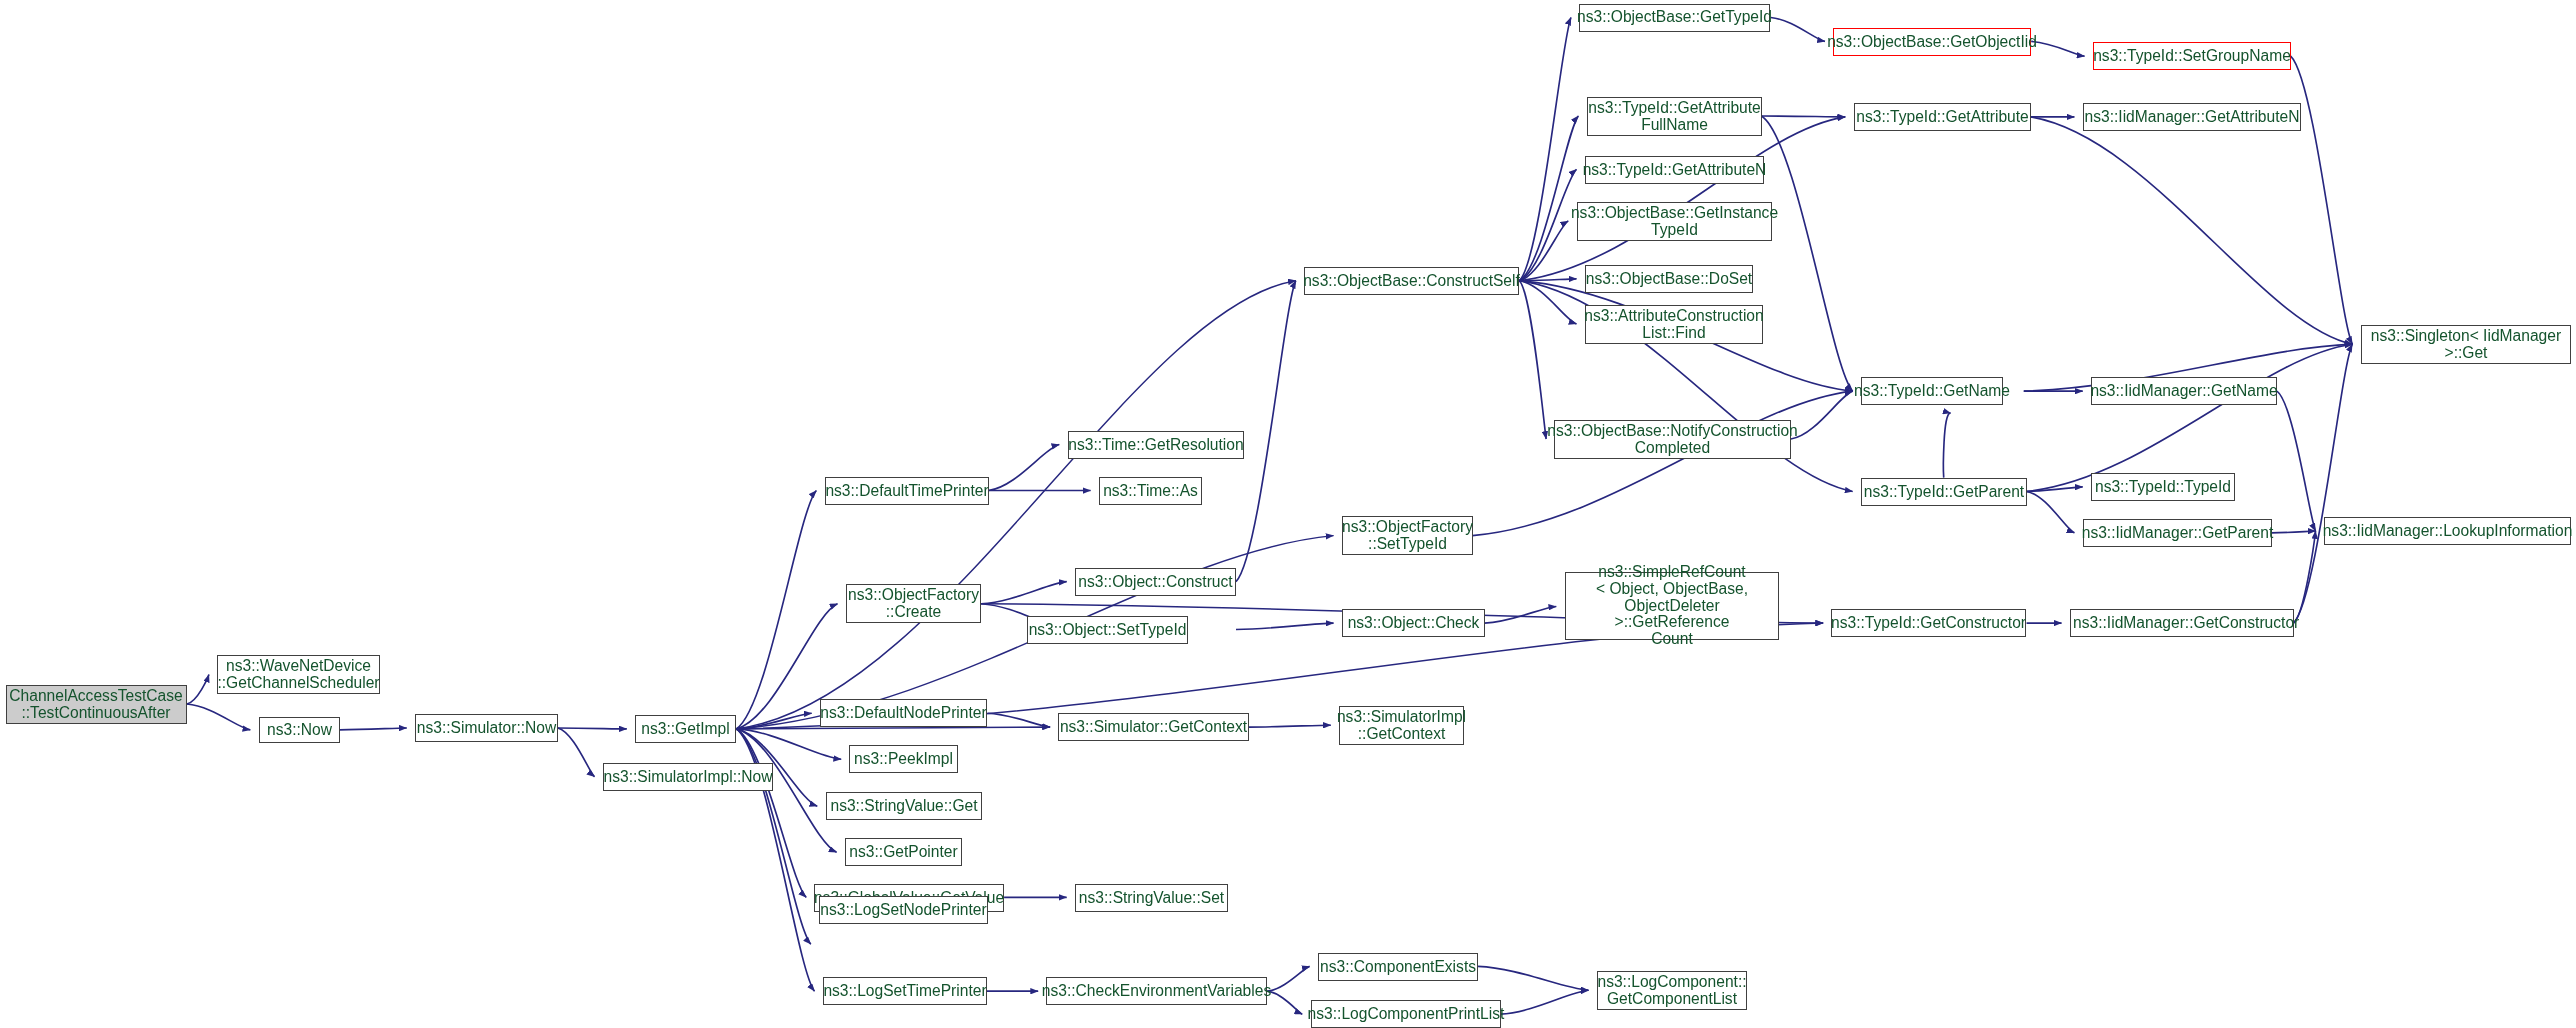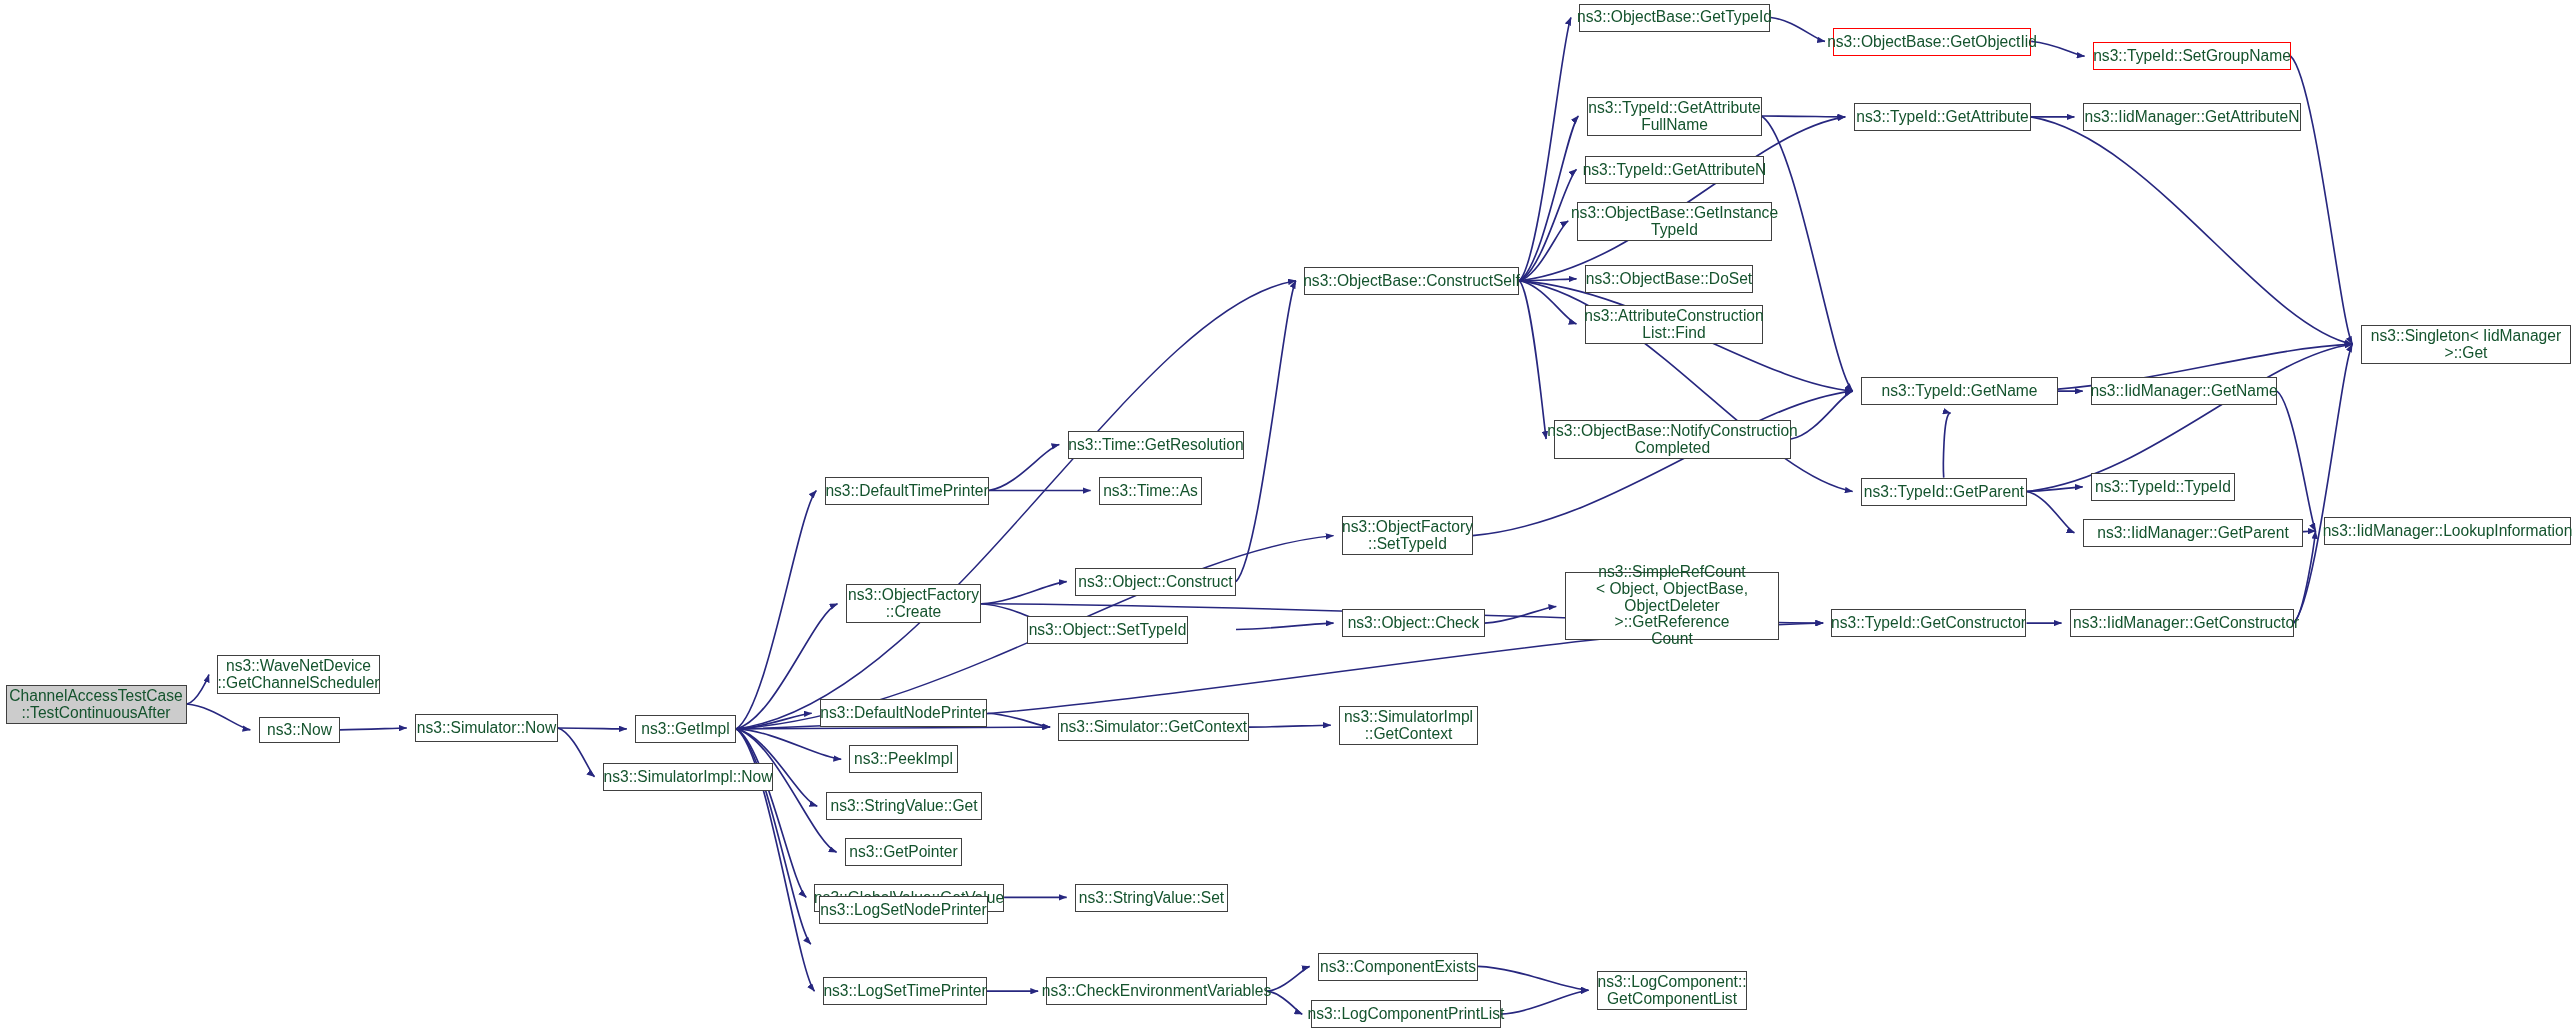--- a/index.html
+++ b/index.html
@@ -109,21 +109,21 @@
       <div class="node" style="left: 1075px; top: 568px; width: 161px; height: 28px;">ns3::Object::Construct</div>
       <div class="node" style="left: 1027px; top: 616px; width: 161px; height: 28px;">ns3::Object::SetTypeId</div>
       <div class="node" style="left: 1342px; top: 609px; width: 143px; height: 28px;">ns3::Object::Check</div>
       <div class="node" style="left: 1565px; top: 572px; width: 214px; height: 68px;">ns3::SimpleRefCount
 &lt; Object, ObjectBase,
  ObjectDeleter &gt;::GetReference
 Count</div>
       <div class="node" style="left: 820px; top: 699px; width: 167px; height: 28px;">ns3::DefaultNodePrinter</div>
       <div class="node" style="left: 849px; top: 745px; width: 109px; height: 28px;">ns3::PeekImpl</div>
       <div class="node" style="left: 1058px; top: 713px; width: 191px; height: 28px;">ns3::Simulator::GetContext</div>
-      <div class="node" style="left: 1339px; top: 706px; width: 139px; height: 39px;">ns3::SimulatorImpl
+      <div class="node" style="left: 1339px; top: 706px; width: 125px; height: 39px;">ns3::SimulatorImpl
 ::GetContext</div>
       <div class="node" style="left: 826px; top: 792px; width: 156px; height: 28px;">ns3::StringValue::Get</div>
       <div class="node" style="left: 845px; top: 838px; width: 117px; height: 28px;">ns3::GetPointer</div>
       <div class="node" style="left: 814px; top: 884px; width: 190px; height: 28px;">ns3::GlobalValue::GetValue</div>
       <div class="node" style="left: 1075px; top: 884px; width: 153px; height: 28px;">ns3::StringValue::Set</div>
       <div class="node" style="left: 819px; top: 896px; width: 169px; height: 28px;">ns3::LogSetNodePrinter</div>
       <div class="node" style="left: 823px; top: 977px; width: 164px; height: 28px;">ns3::LogSetTimePrinter</div>
       <div class="node" style="left: 1046px; top: 977px; width: 221px; height: 28px;">ns3::CheckEnvironmentVariables</div>
       <div class="node" style="left: 1318px; top: 953px; width: 160px; height: 28px;">ns3::ComponentExists</div>
       <div class="node" style="left: 1311px; top: 1000px; width: 190px; height: 28px;">ns3::LogComponentPrintList</div>
@@ -138,25 +138,25 @@
       <div class="node" style="left: 1854px; top: 103px; width: 177px; height: 28px;">ns3::TypeId::GetAttribute</div>
       <div class="node" style="left: 2083px; top: 103px; width: 218px; height: 28px;">ns3::IidManager::GetAttributeN</div>
       <div class="node" style="left: 1585px; top: 156px; width: 179px; height: 28px;">ns3::TypeId::GetAttributeN</div>
       <div class="node" style="left: 1577px; top: 202px; width: 195px; height: 39px;">ns3::ObjectBase::GetInstance
 TypeId</div>
       <div class="node" style="left: 1585px; top: 265px; width: 168px; height: 28px;">ns3::ObjectBase::DoSet</div>
       <div class="node" style="left: 1585px; top: 305px; width: 178px; height: 39px;">ns3::AttributeConstruction
 List::Find</div>
       <div class="node" style="left: 1554px; top: 420px; width: 237px; height: 39px;">ns3::ObjectBase::NotifyConstruction
 Completed</div>
-      <div class="node" style="left: 1861px; top: 377px; width: 197px; height: 28px;">ns3::TypeId::GetName</div>
+      <div class="node" style="left: 1861px; top: 377px; width: 142px; height: 28px;">ns3::TypeId::GetName</div>
       <div class="node" style="left: 2091px; top: 377px; width: 186px; height: 28px;">ns3::IidManager::GetName</div>
       <div class="node" style="left: 2361px; top: 325px; width: 210px; height: 39px;">ns3::Singleton&lt; IidManager
 &gt;::Get</div>
       <div class="node" style="left: 1861px; top: 478px; width: 166px; height: 28px;">ns3::TypeId::GetParent</div>
       <div class="node" style="left: 2091px; top: 473px; width: 144px; height: 28px;">ns3::TypeId::TypeId</div>
-      <div class="node" style="left: 2083px; top: 519px; width: 220px; height: 28px;">ns3::IidManager::GetParent</div>
+      <div class="node" style="left: 2083px; top: 519px; width: 189px; height: 28px;">ns3::IidManager::GetParent</div>
       <div class="node" style="left: 2324px; top: 517px; width: 247px; height: 28px;">ns3::IidManager::LookupInformation</div>
       <div class="node" style="left: 1831px; top: 609px; width: 195px; height: 28px;">ns3::TypeId::GetConstructor</div>
       <div class="node" style="left: 2070px; top: 609px; width: 224px; height: 28px; padding-left: 12px;">ns3::IidManager::GetConstructor</div>
     </div>
 </div>
 
 
 </body></html>

